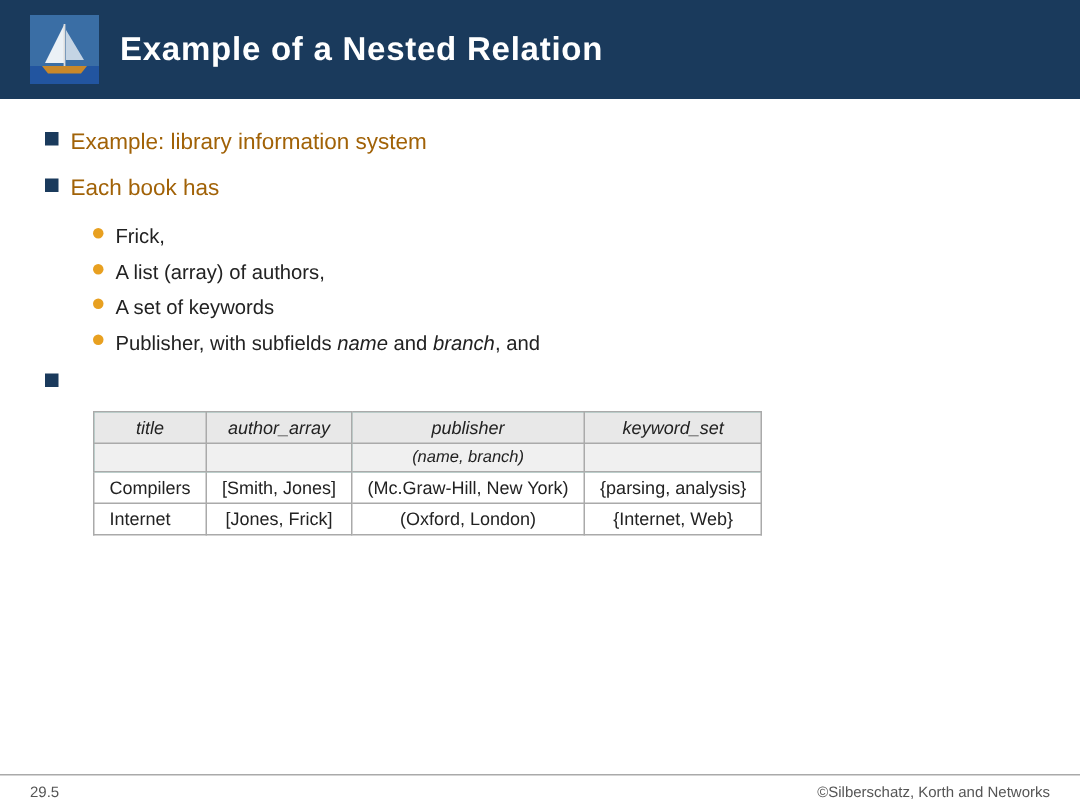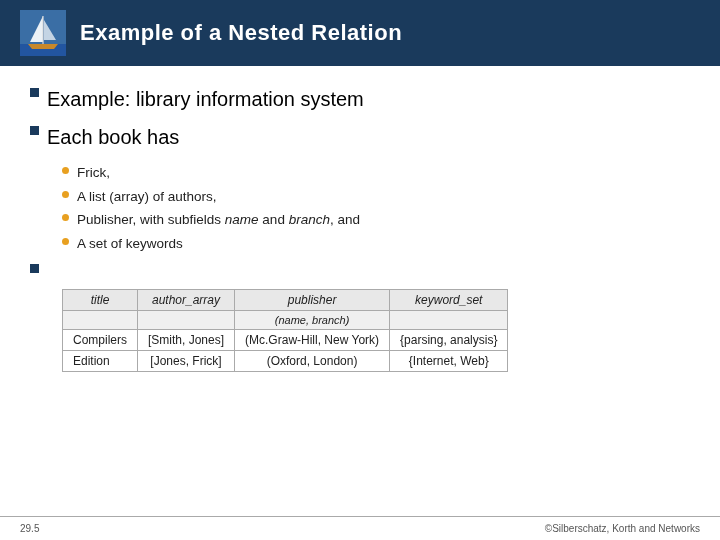--- a/index.html
+++ b/index.html
@@ -62,22 +62,22 @@
 
     .bullet-square {
       width: 9px;
       height: 9px;
       background: #1a3a5c;
       flex-shrink: 0;
       margin-top: 4px;
     }
 
     .bullet-text {
-      font-size: 20px;
-      color: #000000;
+      font-size: 15px;
+      color: #a16207;
       line-height: 1.5;
     }
 
     .sub-bullets {
       margin-left: 32px;
       margin-top: 2px;
       margin-bottom: 2px;
       display: flex;
       flex-direction: column;
       gap: 2px;
@@ -201,25 +201,25 @@
       <div class="sub-bullet-item">
         <div class="sub-bullet-dot"></div>
         <span class="sub-bullet-text">Frick,</span>
       </div>
       <div class="sub-bullet-item">
         <div class="sub-bullet-dot"></div>
         <span class="sub-bullet-text">A list (array) of authors,</span>
       </div>
       <div class="sub-bullet-item">
         <div class="sub-bullet-dot"></div>
+        <span class="sub-bullet-text">A set of keywords</span>
+      </div>
+      <div class="sub-bullet-item">
+        <div class="sub-bullet-dot"></div>
         <span class="sub-bullet-text">Publisher, with subfields <em>name</em> and <em>branch</em>, and</span>
-      </div>
-      <div class="sub-bullet-item">
-        <div class="sub-bullet-dot"></div>
-        <span class="sub-bullet-text">A set of keywords</span>
       </div>
     </div>
 
     <div class="bullet-item">
       <div class="bullet-square"></div>
     </div>
 
     <div class="table-section">
       <table class="nested-table">
         <thead>
@@ -237,21 +237,21 @@
           </tr>
         </thead>
         <tbody>
           <tr>
             <td class="left-align">Compilers</td>
             <td>[Smith, Jones]</td>
             <td>(Mc.Graw-Hill, New York)</td>
             <td>{parsing, analysis}</td>
           </tr>
           <tr>
-            <td class="left-align">Edition</td>
+            <td class="left-align">Internet</td>
             <td>[Jones, Frick]</td>
             <td>(Oxford, London)</td>
             <td>{Internet, Web}</td>
           </tr>
         </tbody>
       </table>
     </div>
 
   </div>
 

